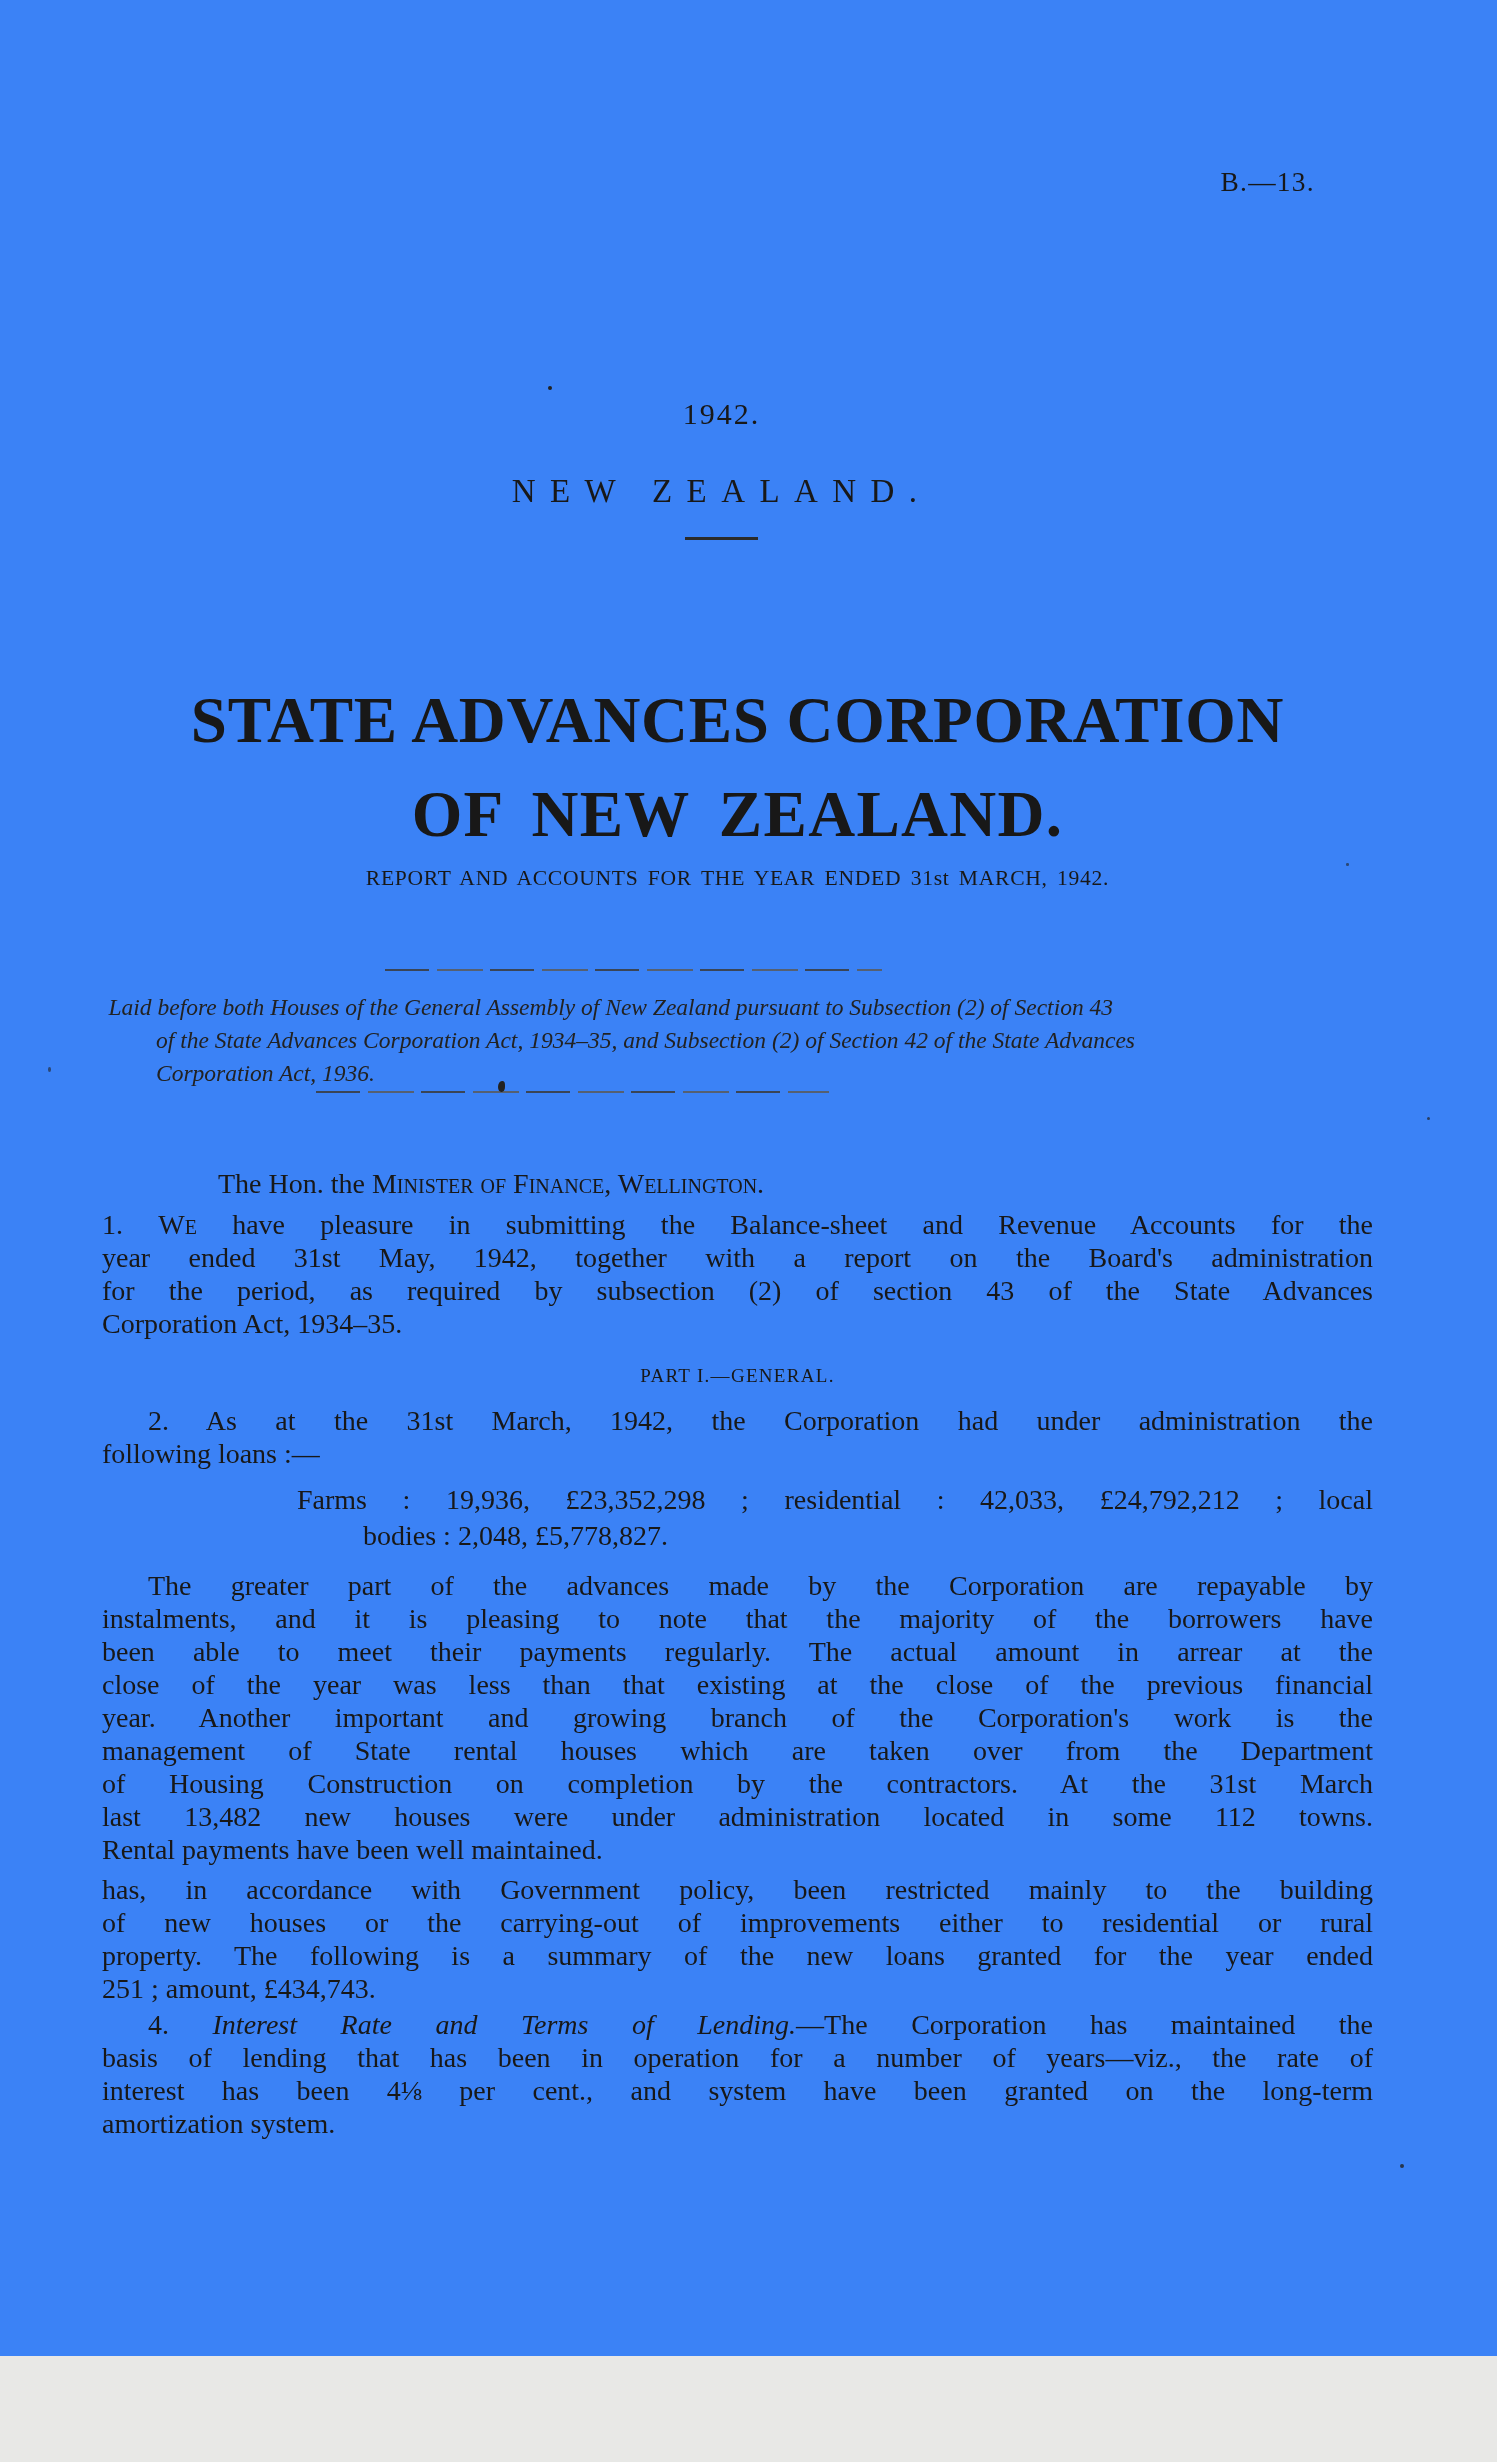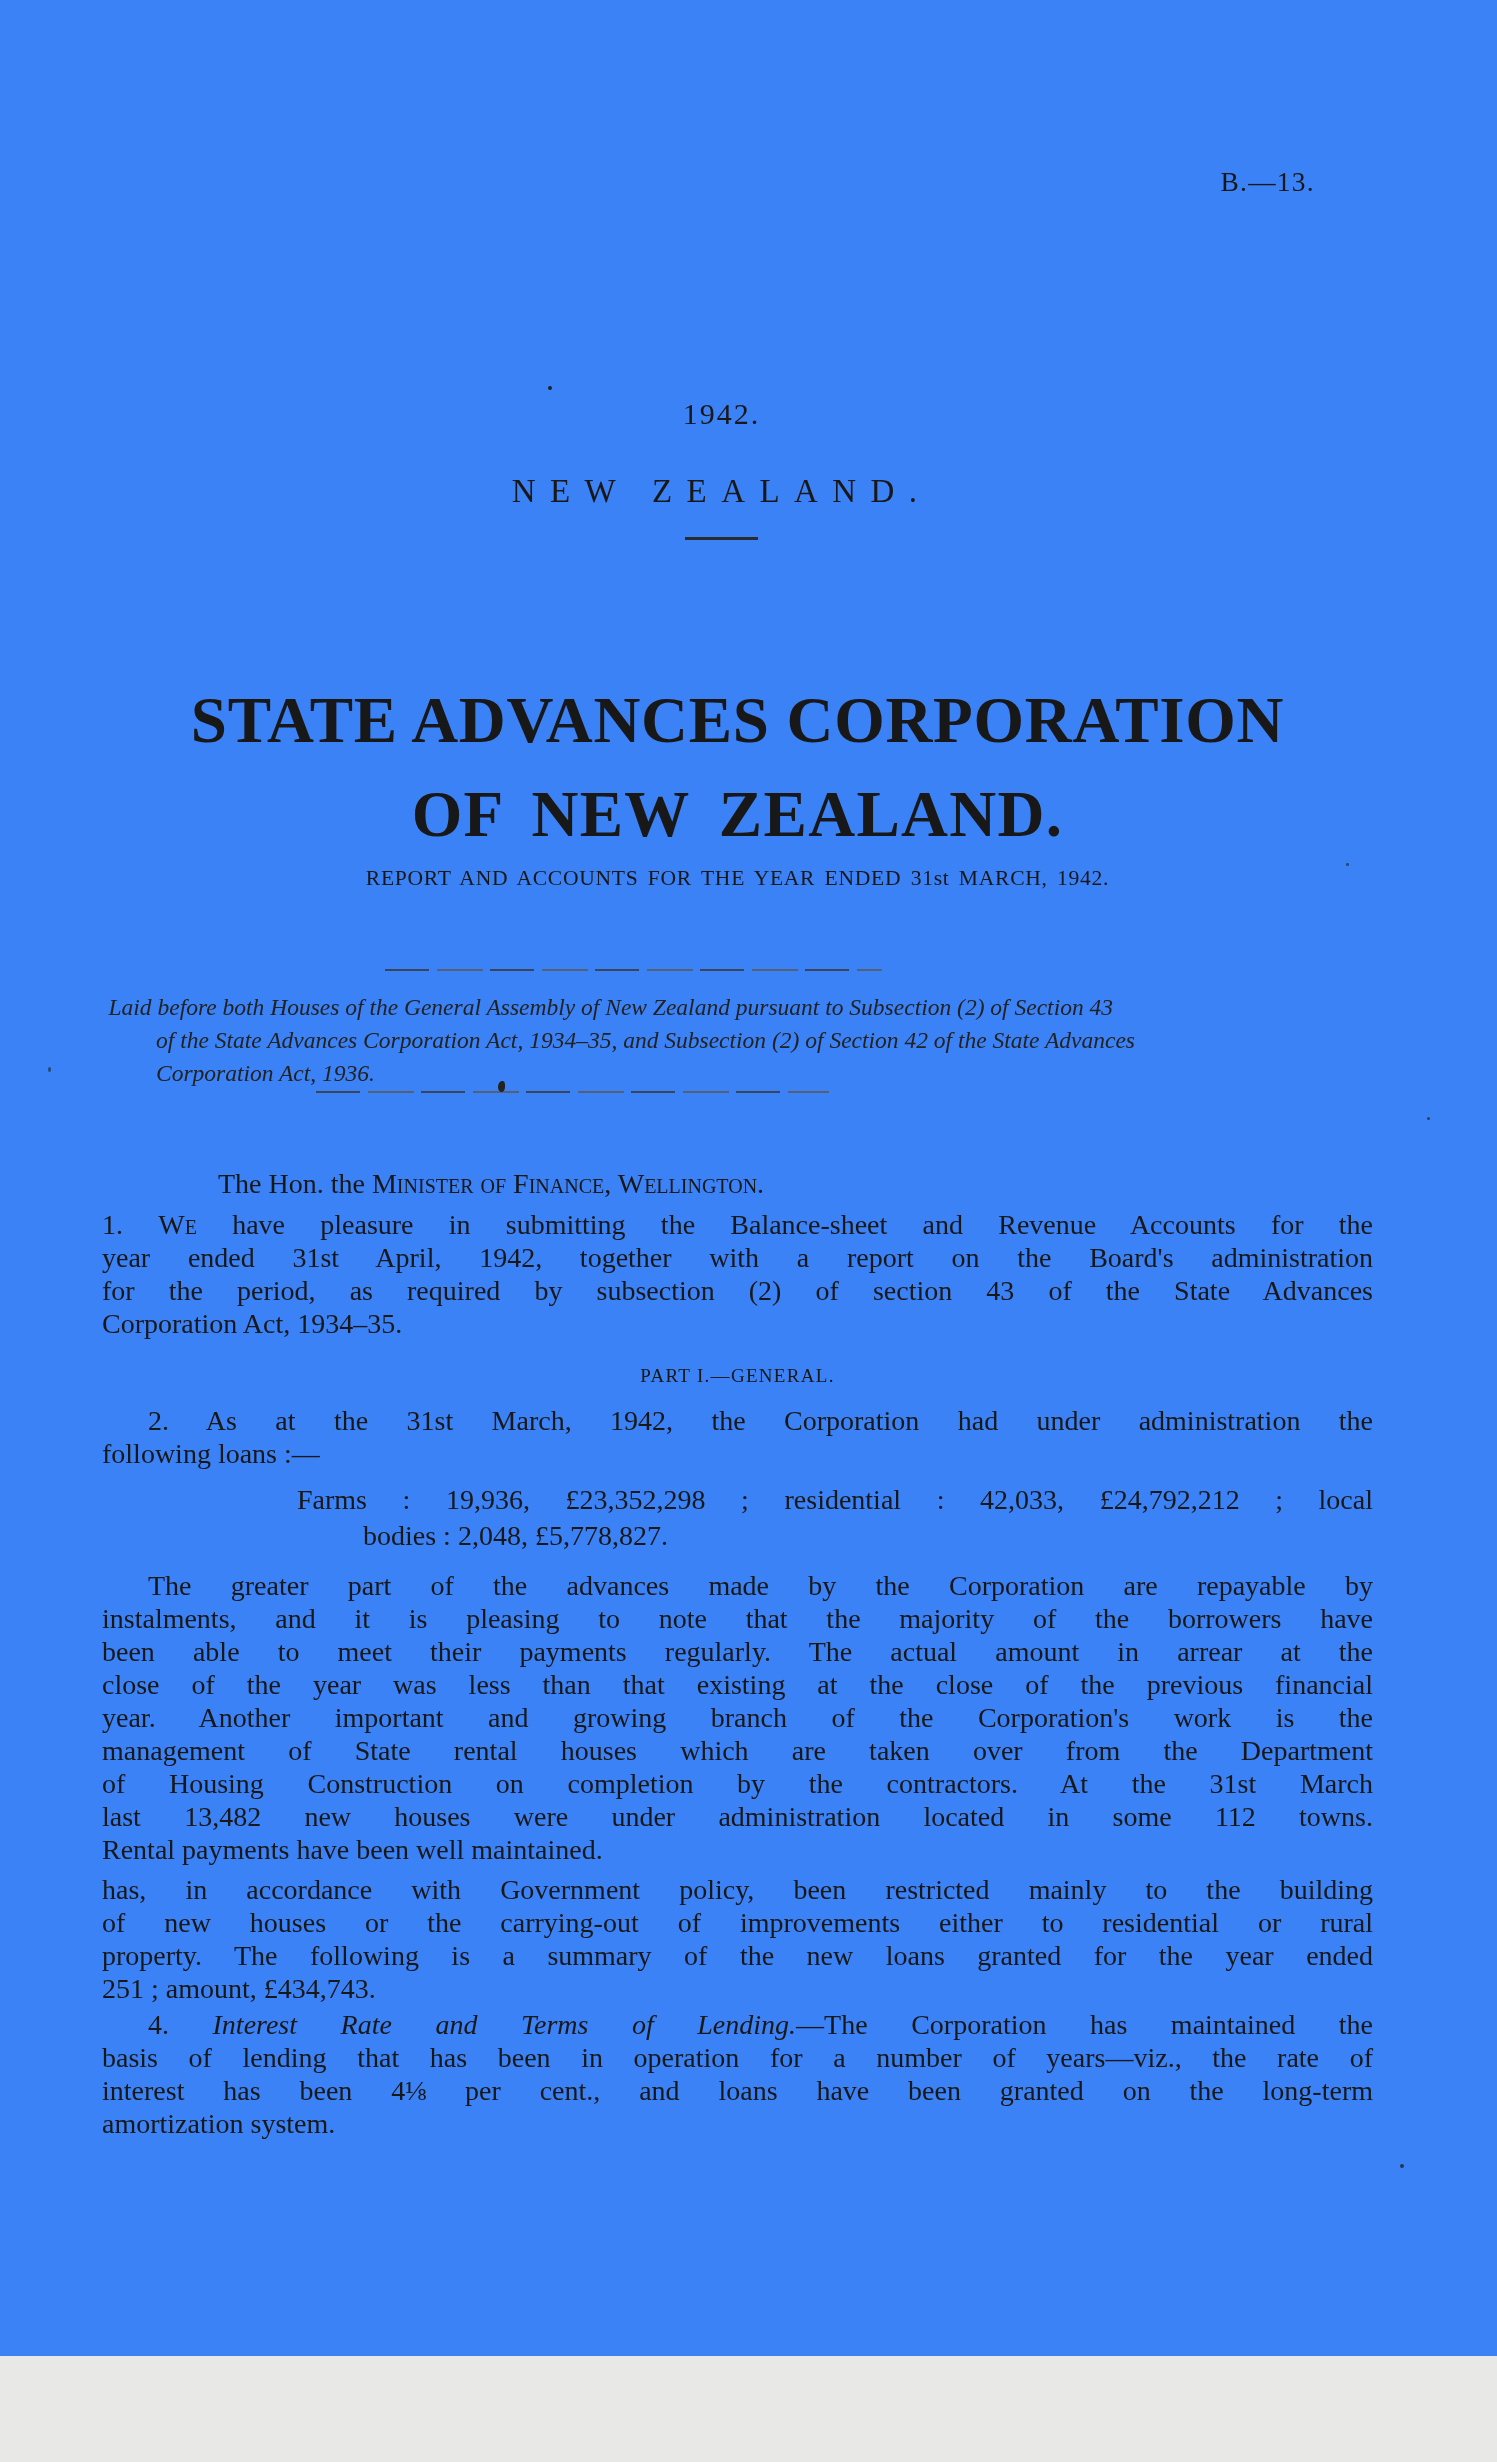--- a/index.html
+++ b/index.html
@@ -100,21 +100,21 @@
     <div class="dashrule rule-b"></div>
 
     <div class="salutation">
       <span>The Hon. the </span><span class="sc">Minister of Finance, Wellington.</span>
     </div>
 
     <div class="body-par p1">
       <div class="line jl">
         <span>1. </span><span class="sc">We</span><span> have pleasure in submitting the Balance-sheet and Revenue Accounts for the</span>
       </div>
-      <div class="line jl">year ended 31st April, 1942, together with a report on the Board's administration</div>
+      <div class="line jl">year ended 31st May, 1942, together with a report on the Board's administration</div>
       <div class="line jl">for the period, as required by subsection (2) of section 43 of the State Advances</div>
       <div class="line ll">Corporation Act, 1934–35.</div>
     </div>
 
     <div class="part-heading">PART I.—GENERAL.</div>
 
     <div class="body-par p2">
       <div class="line jl ind">2. As at the 31st March, 1942, the Corporation had under administration the</div>
       <div class="line ll">following loans :—</div>
     </div>
@@ -141,21 +141,21 @@
       <div class="line jl">of new houses or the carrying-out of improvements either to residential or rural</div>
       <div class="line jl">property. The following is a summary of the new loans granted for the year ended</div>
       <div class="line ll">251 ; amount, £434,743.</div>
     </div>
 
     <div class="body-par p5">
       <div class="line jl ind">
         <span>4. </span><span class="it">Interest Rate and Terms of Lending.</span><span>—</span><span>The Corporation has maintained the</span>
       </div>
       <div class="line jl">basis of lending that has been in operation for a number of years—viz., the rate of</div>
-      <div class="line jl">interest has been 4⅛ per cent., and loans have been granted on the long-term</div>
+      <div class="line jl">interest has been 4⅛ per cent., and system have been granted on the long-term</div>
       <div class="line ll">amortization system.</div>
     </div>
 
   </div>
 
   <div class="speck speck-mark"></div>
   <div class="speck speck-1"></div>
   <div class="speck speck-2"></div>
   <div class="speck speck-3"></div>
   <div class="speck speck-4"></div>

